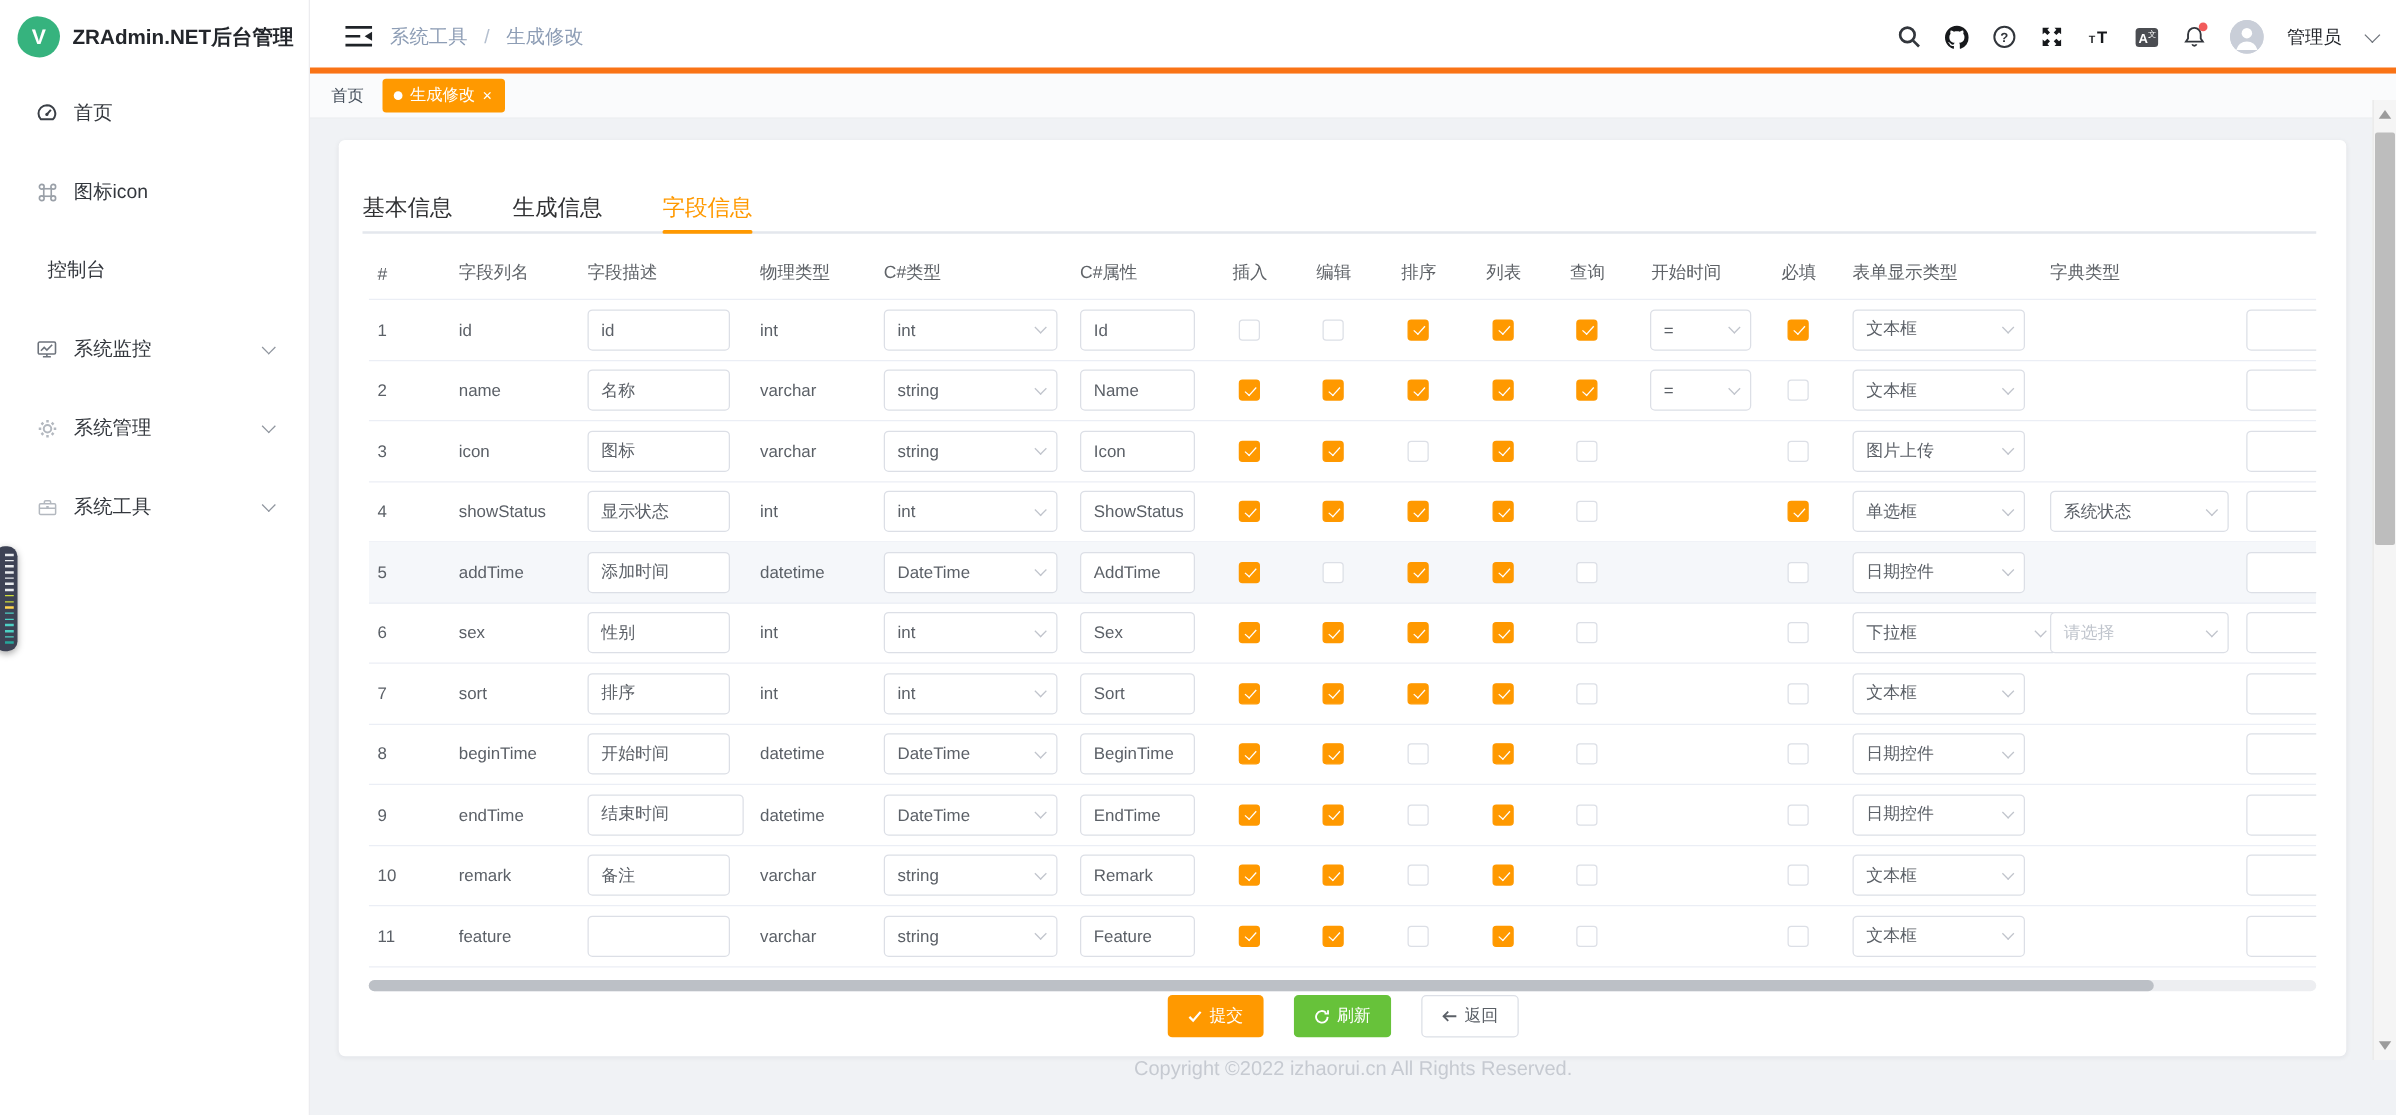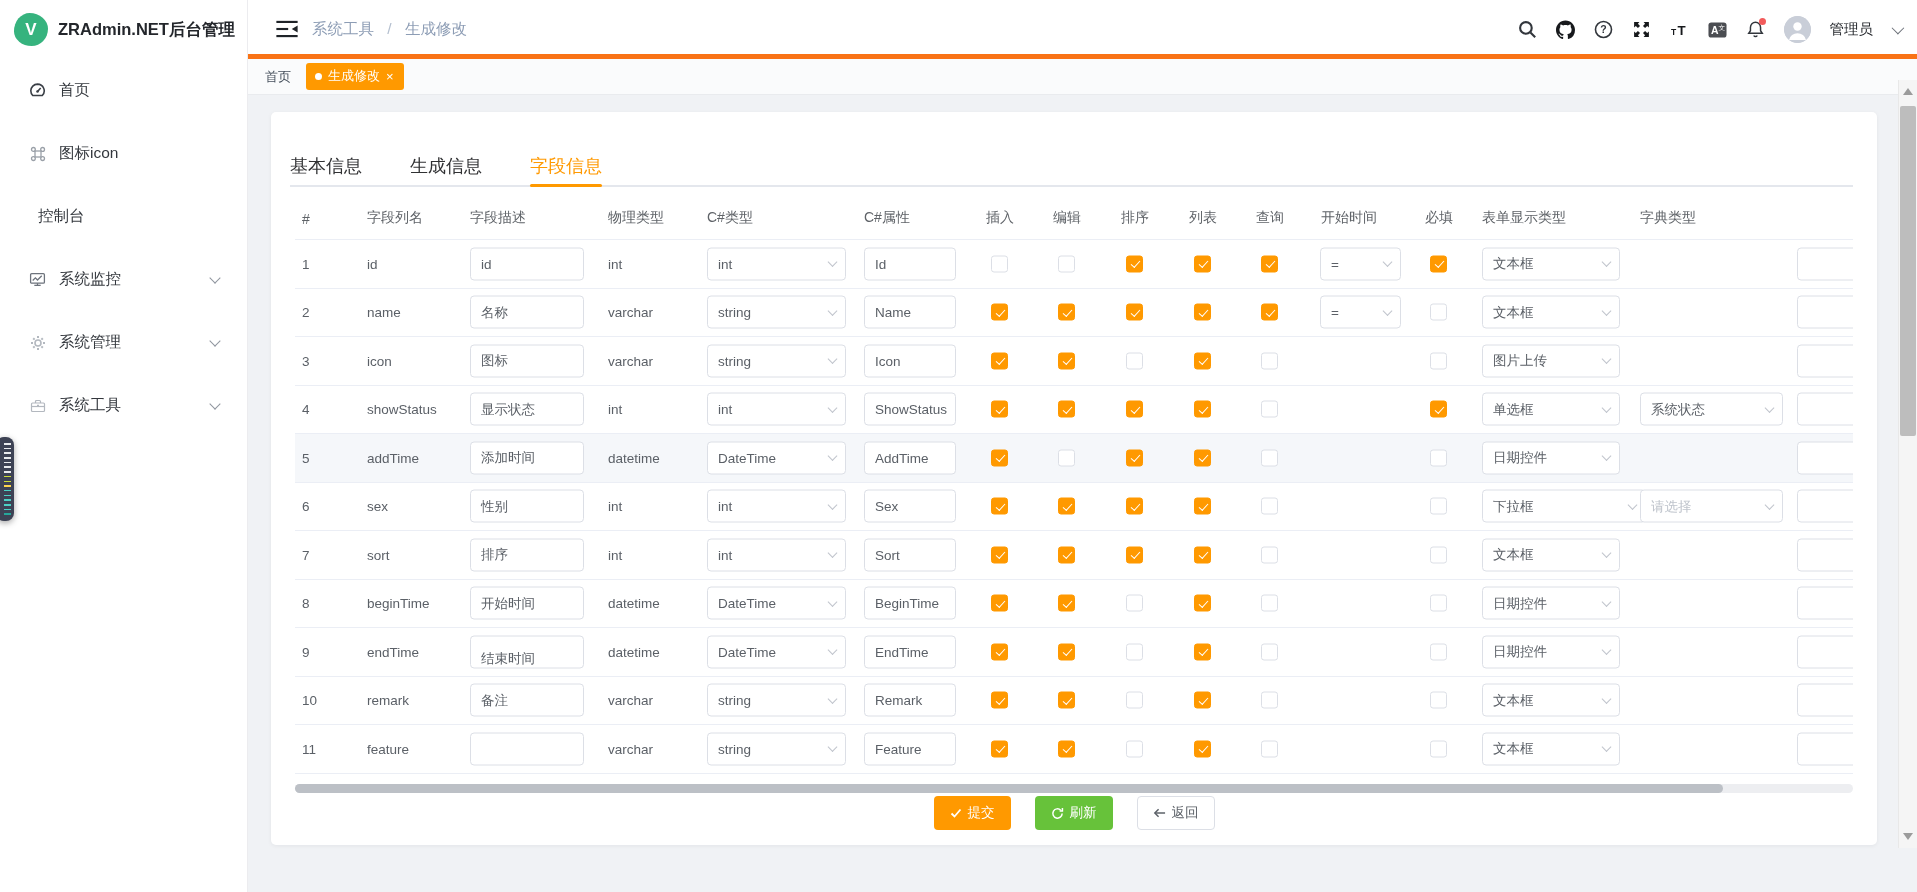--- a/index.html
+++ b/index.html
@@ -532,21 +532,21 @@
                 <span>日期控件</span>
                 <i class="chev"></i>
               </div>
               <div class="inp" style="left: 1502px; width: 86px;">
                 <span></span>
               </div>
             </div>
             <div class="trow">
               <span class="tcell" style="left: 7px;">9</span>
               <span class="tcell" style="left: 72px;">endTime</span>
-              <div class="inp" style="left: 175px; width: 114px; align-items: flex-end;">
+              <div class="inp" style="left: 175px; width: 125px;">
                 <span>结束时间</span>
               </div>
               <span class="tcell" style="left: 313px;">datetime</span>
               <div class="sel" style="left: 412px; width: 139px;">
                 <span>DateTime</span>
                 <i class="chev"></i>
               </div>
               <div class="inp" style="left: 569px; width: 92px;">
                 <span>EndTime</span>
               </div>
@@ -644,20 +644,21 @@
         <button class="btn plain">
           <svg width="13" height="12" viewBox="0 0 14 12" fill="none" stroke="#5b6067" stroke-width="1.6">
               <line x1="13" y1="6" x2="2" y2="6"></line>
               <polyline points="6,2 2,6 6,10"></polyline>
             </svg>
           <span>返回</span>
         </button>
       </div>
     </div>
 
+    <div class="copyright">Copyright ©2022 izhaorui.cn All Rights Reserved.</div>
   </div>
 
   <div class="vscroll">
     <i class="arrow up"></i>
     <div class="vthumb"></div>
     <i class="arrow down"></i>
   </div>
 </div>
 
 </body></html>

